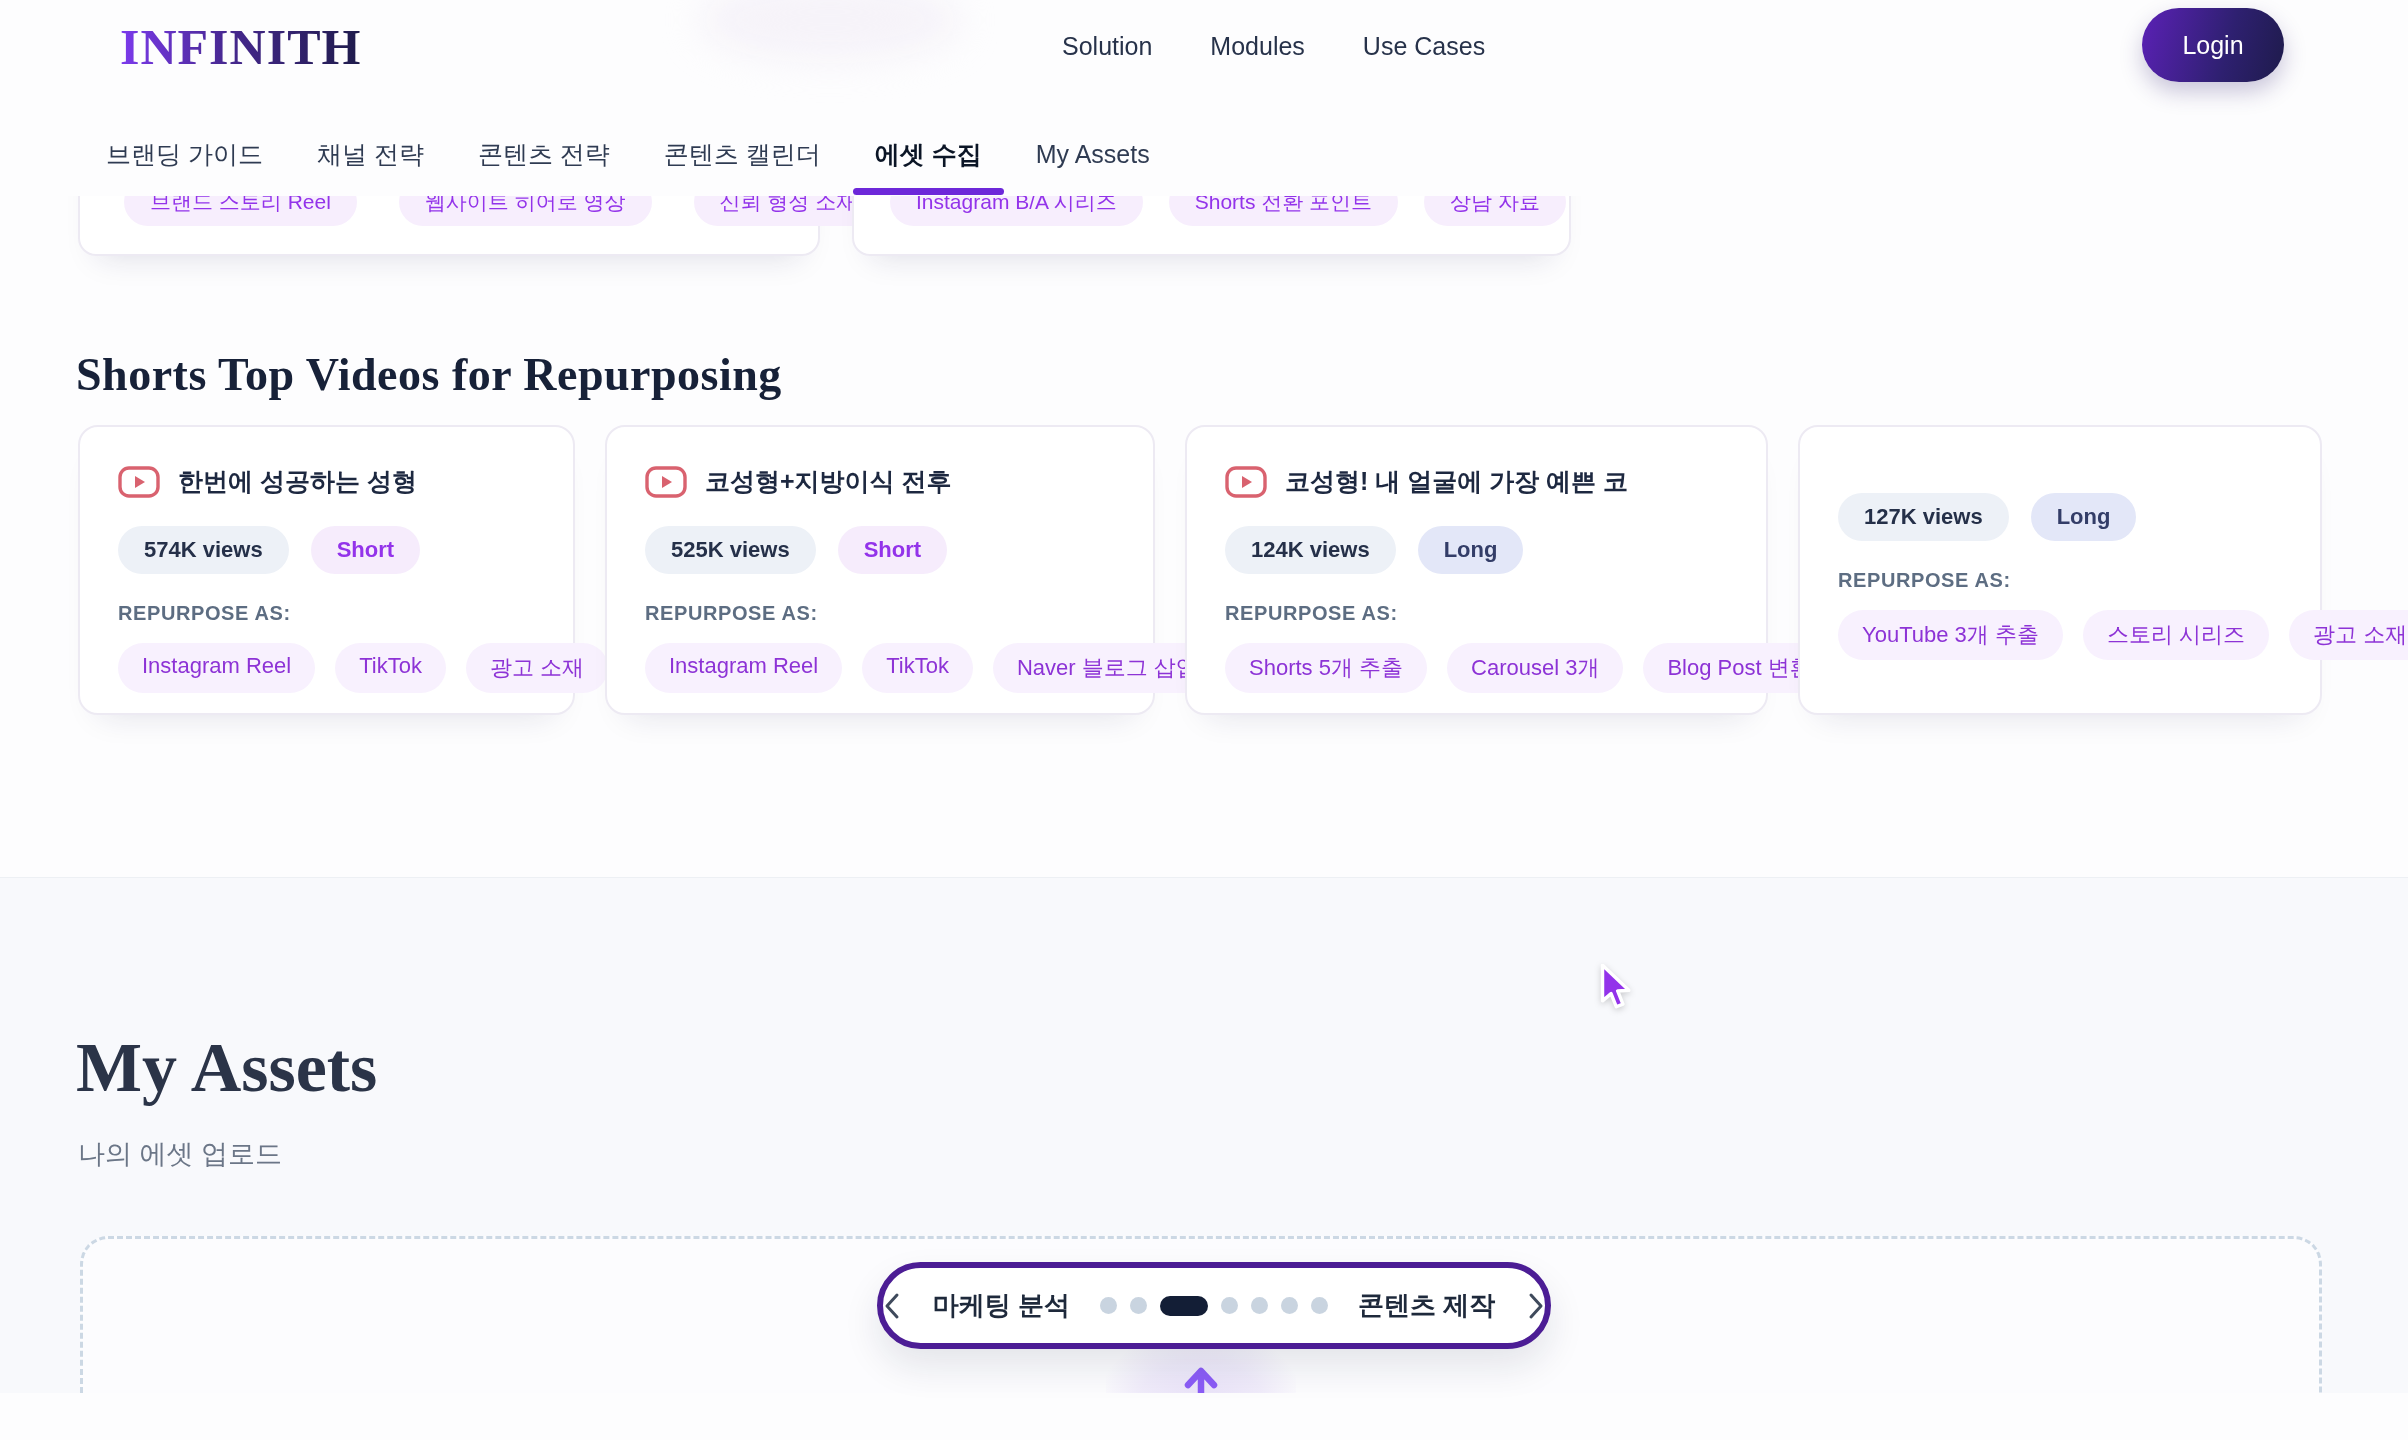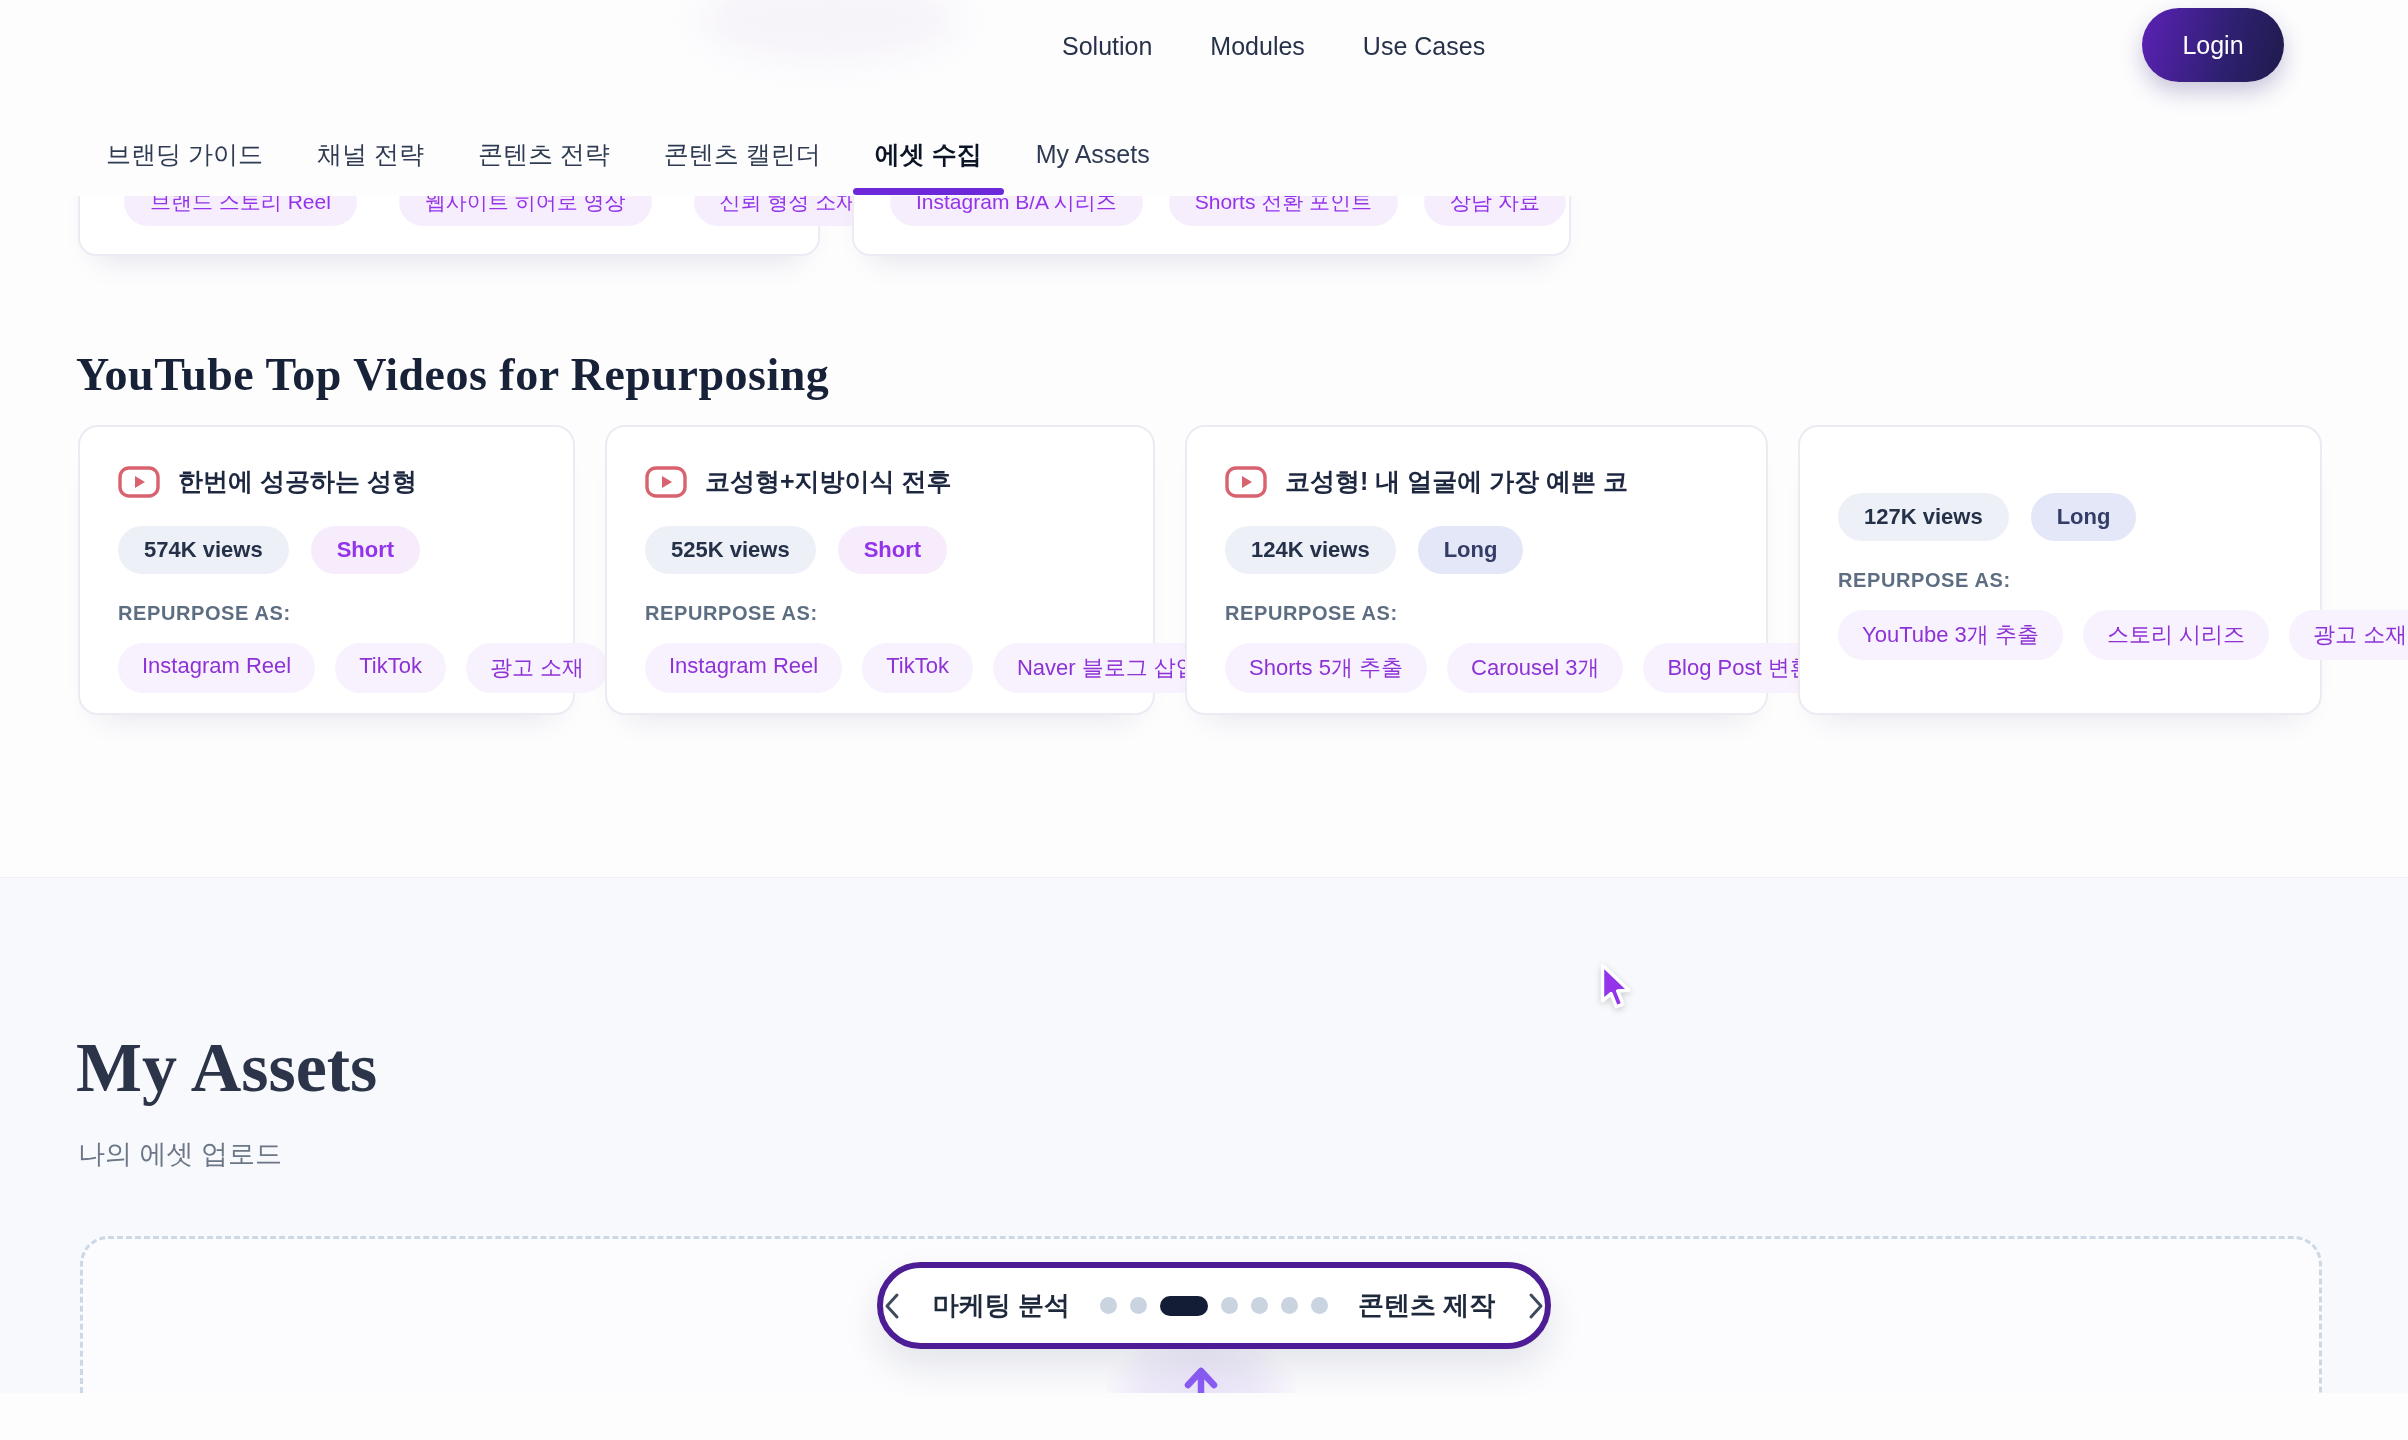--- a/index.html
+++ b/index.html
@@ -109,37 +109,38 @@
   <div class="topcard right">
     <div class="tagrow">
       <span class="pill-purple">Instagram B/A 시리즈</span>
       <span class="pill-purple">Shorts 전환 포인트</span>
       <span class="pill-purple">상담 자료</span>
     </div>
   </div>
 
   <div class="header">
     <div class="blob b3"></div>
+    <div class="logo">INFINITH</div>
     <div class="nav">
       <span>Solution</span>
       <span>Modules</span>
       <span>Use Cases</span>
     </div>
     <div class="login-btn">Login</div>
     <div class="tabs">
       <span class="tab">브랜딩 가이드</span>
       <span class="tab">채널 전략</span>
       <span class="tab">콘텐츠 전략</span>
       <span class="tab">콘텐츠 캘린더</span>
       <span class="tab active">에셋 수집</span>
       <span class="tab">My Assets</span>
     </div>
   </div>
 
-  <div class="yt-title">YouTube Top Videos for Repurposing</div>
+  <div class="yt-title">Shorts Top Videos for Repurposing</div>
 
   <div class="cards-row">
 
     <div class="vcard w0">
       <div class="vc-head">
         <svg width="42" height="32" viewBox="0 0 42 32">
           <rect x="2" y="2" width="38" height="28" rx="9" fill="none" stroke="#d9626f" stroke-width="3.4"></rect>
           <path d="M17 10 L27 16 L17 22 Z" fill="#d9626f"></path>
         </svg>
         <span class="vc-title">한번에 성공하는 성형</span>

